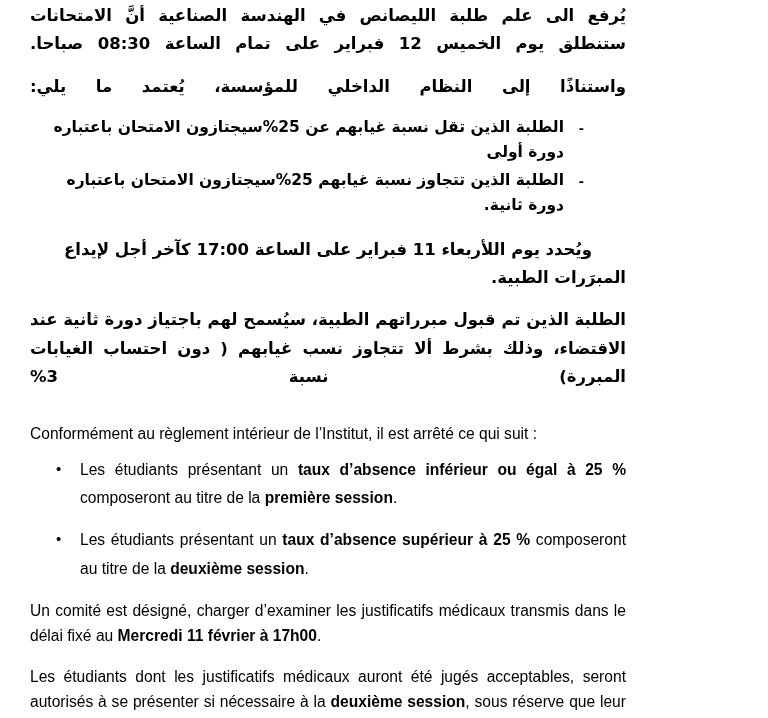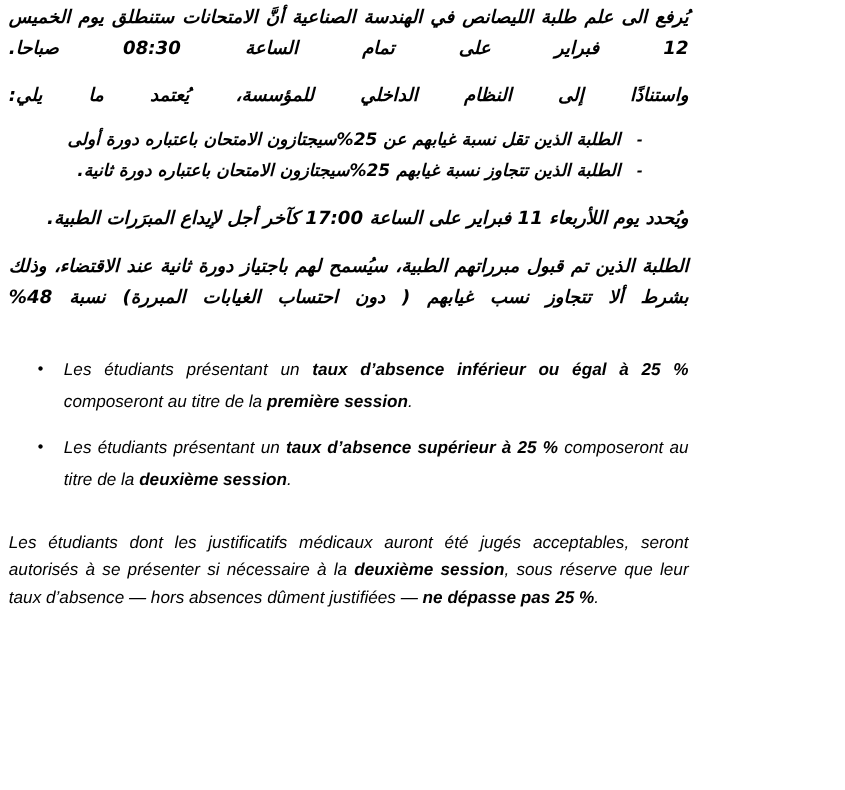--- a/index.html
+++ b/index.html
@@ -13,23 +13,22 @@
     height: 718px;
     overflow: hidden;
     font-family: "Liberation Sans", "DejaVu Sans", sans-serif;
     color: #000000;
     -webkit-font-smoothing: antialiased;
   }
   .page {
     box-sizing: border-box;
     width: 640px;
     height: 718px;
-    padding: 2px 14px 0 8px;
+    padding: 2px 14px 0 30px;
     position: relative;
-    font-style: italic;
   }
 
   
   .ar-block {
     direction: rtl;
     unicode-bidi: isolate;
     font-family: "DejaVu Sans", "Liberation Sans", sans-serif;
     font-weight: 700;
     font-size: 16.5px;
     line-height: 1.72;
@@ -134,47 +133,49 @@
         <span>الطلبة الذين تتجاوز نسبة غيابهم 25%سيجتازون الامتحان باعتباره دورة ثانية.</span>
       </li>
     </ul>
 
     <div class="ar-gap-md"></div>
 
     <p class="ar-p right-last">ويُحدد يوم اللأربعاء 11 فبراير على الساعة 17:00 كآخر أجل لإيداع المبرَرات الطبية.</p>
 
     <div class="ar-gap-md"></div>
 
-    <p class="ar-p">الطلبة الذين تم قبول مبرراتهم الطبية، سيُسمح لهم باجتياز دورة ثانية عند الاقتضاء، وذلك بشرط ألا تتجاوز نسب غيابهم ( دون احتساب الغيابات المبررة) نسبة 48%</p>
+    <p class="ar-p">الطلبة الذين تم قبول مبرراتهم الطبية، سيُسمح لهم باجتياز دورة ثانية عند الاقتضاء، وذلك بشرط ألا تتجاوز نسب غيابهم ( دون احتساب الغيابات المبررة) نسبة 3%</p>
 
   </section>
 
   <div class="fr-gap"></div>
 
   <section class="fr-block">
 
 
     <div class="fr-gap"></div>
 
+    <p class="fr-p">Conformément au règlement intérieur de l’Institut, il est arrêté ce qui suit :</p>
 
     <div class="fr-gap-sm"></div>
 
     <ul class="fr-list">
       <li>
         <span class="dot">•</span>
         <span>Les étudiants présentant un </span><b>taux d’absence inférieur ou égal à 25 %</b><span> composeront au titre de la </span><b>première session</b><span>.</span>
       </li>
       <li>
         <span class="dot">•</span>
         <span>Les étudiants présentant un </span><b>taux d’absence supérieur à 25 %</b><span> composeront au titre de la </span><b>deuxième session</b><span>.</span>
       </li>
     </ul>
 
     <div class="fr-gap"></div>
 
+    <p class="fr-p"><span>Un comité est désigné, charger d’examiner les justificatifs médicaux transmis dans le délai fixé au </span><b>Mercredi 11 février à 17h00</b><span>.</span></p>
 
     <div class="fr-gap"></div>
 
     <p class="fr-p"><span>Les étudiants dont les justificatifs médicaux auront été jugés acceptables, seront autorisés à se présenter si nécessaire à la </span><b>deuxième session</b><span>, sous réserve que leur taux d’absence — hors absences dûment justifiées — </span><b>ne dépasse pas 25 %</b><span>.</span></p>
 
   </section>
 
 </div>
 
 </body></html>

